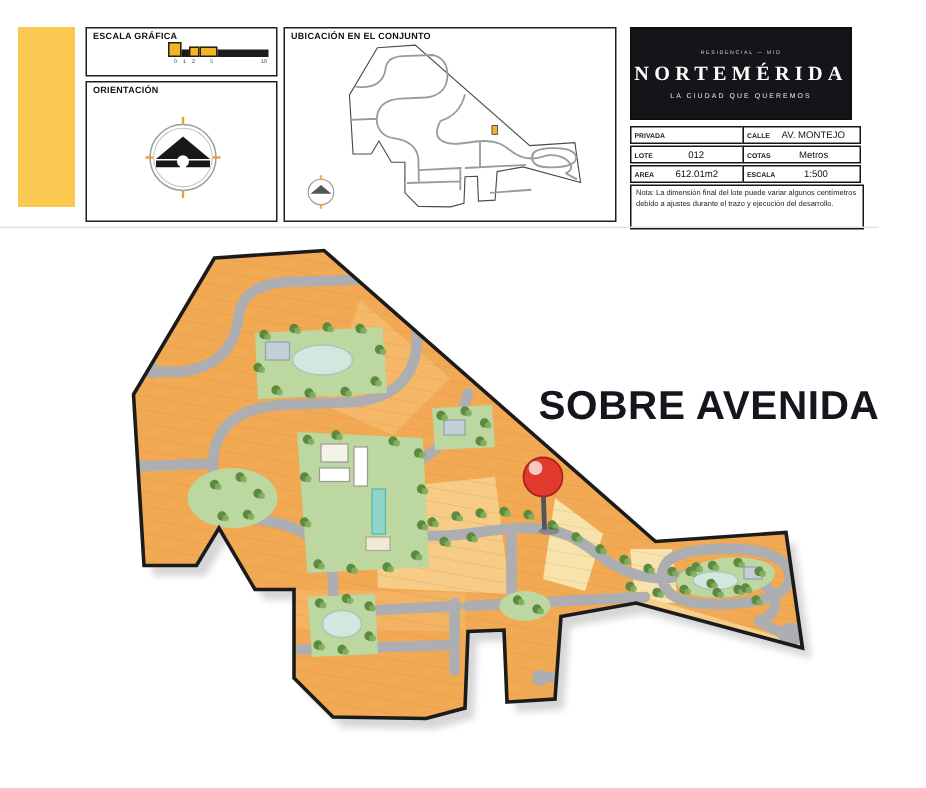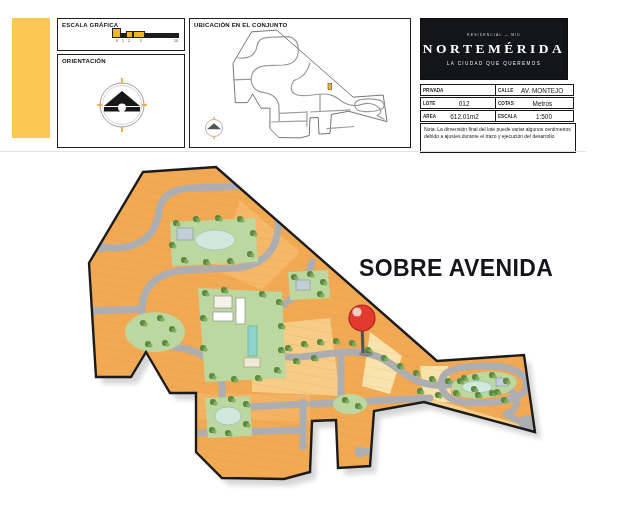--- a/index.html
+++ b/index.html
@@ -17,21 +17,21 @@
   .brand{background:#141519;color:#fff;display:flex;flex-direction:column;align-items:center;justify-content:center;}
   .brand .pre{font-size:3.5px;letter-spacing:1.1px;color:#cfcfcf;margin-bottom:4px;}
   .brand .name{font-family:"Liberation Serif",serif;font-size:13.5px;letter-spacing:3.5px;font-weight:bold;white-space:nowrap;}
   .brand .tag{font-size:4.6px;letter-spacing:1.4px;color:#ededed;margin-top:4px;}
   
   .ibox{position:absolute;border:1px solid #161616;background:#fff;display:flex;align-items:center;padding:0 2px;height:10px;}
   .ibox .lbl{font-size:4.6px;font-weight:bold;color:#222;}
   .ibox .val{flex:1;text-align:center;font-size:6.4px;color:#111;}
   .note{position:absolute;border:1px solid #161616;background:#fff;font-size:5px;line-height:1.4;padding:2px 3px;color:#222;}
   
-  .map-label{position:absolute;left:359px;top:255px;font-size:23px;font-weight:bold;
+  .map-label{position:absolute;left:359px;top:255px;font-size:27px;font-weight:bold;
              letter-spacing:.4px;color:#15161d;white-space:nowrap;}
   .hairline{position:absolute;left:0;top:151px;width:617px;height:1px;background:#e3e3e3;}
 </style>
 </head>
 <body>
 
 <div id="sheet">
 
   <svg width="0" height="0" style="position:absolute" xmlns="http://www.w3.org/2000/svg" xmlns:xlink="http://www.w3.org/1999/xlink">
     <defs>

